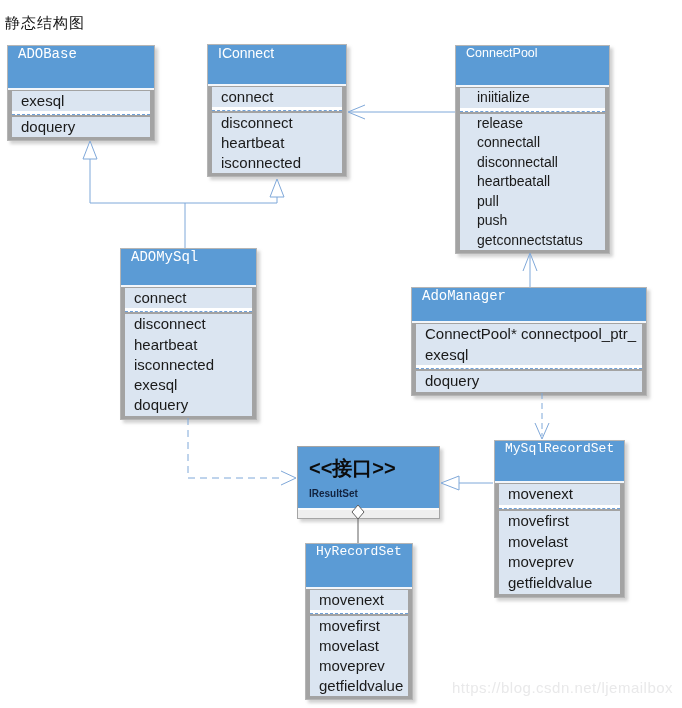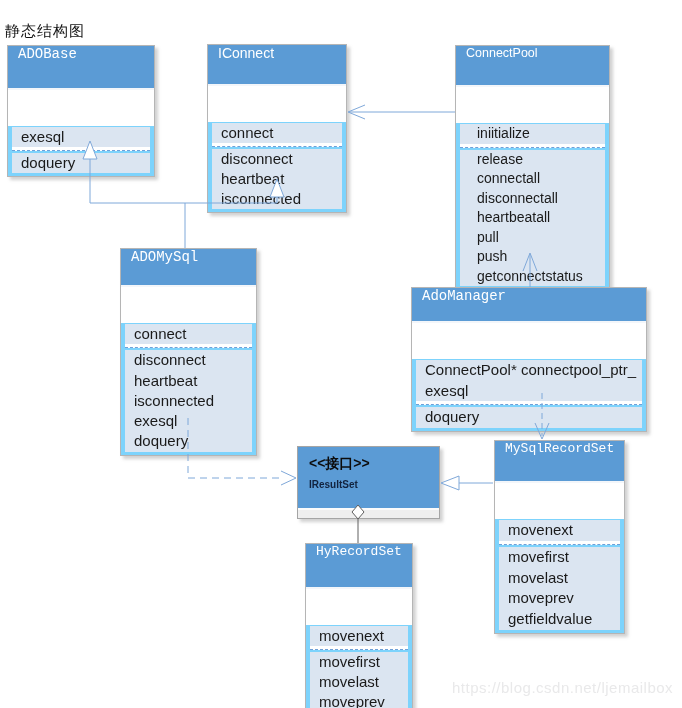--- a/index.html
+++ b/index.html
@@ -1,21 +1,21 @@
 <!DOCTYPE html>
 <html><head>
 <meta charset="utf-8">
 <style>
   html,body{margin:0;padding:0;background:#fff;}
   #canvas{
     position:relative;width:682px;height:708px;background:#fff;overflow:hidden;
     font-family:"Liberation Sans",sans-serif;
   }
   #diagram-title{
-    position:absolute;left:5px;top:22px;font-family:"Liberation Serif",serif;
+    position:absolute;left:5px;top:14px;font-family:"Liberation Serif",serif;
     font-size:15px;color:#111;letter-spacing:1px;
   }
   #watermark{
     position:absolute;left:452px;top:679px;font-size:15px;color:#e9e9ea;
     letter-spacing:.5px;white-space:nowrap;
   }
   
   .uml-box{
     position:absolute;border:1px solid #b5b5b5;background:#fff;
     box-shadow:3px 3px 3px rgba(125,125,125,.35);
@@ -23,36 +23,36 @@
   }
   .uml-header{
     height:var(--hh,40px);background:#5b9bd5;color:#fff;
     display:flex;align-items:flex-start;padding-left:10px;box-sizing:border-box;
     border-bottom:2px solid #f3f6fa;
   }
   .uml-header.mono{font-family:"Liberation Mono",monospace;font-size:14px;}
   .uml-header.sans{font-size:14px;}
   .uml-header.fs13{font-size:13px;}
   .uml-header.fs12{font-size:12.5px;}
-  .uml-body{padding:1px 4px 3px 4px;background:#7dd3fc;margin-top:36px;}
+  .uml-body{padding:1px 4px 3px 4px;background:#a3a3a3;}
   .compartment{background:#dbe5f1;}
   .row{
     height:var(--rh,20px);line-height:var(--rh,20px);
     padding-left:9px;font-size:15px;color:#1a1a1a;white-space:nowrap;overflow:hidden;
   }
   .small-rows .row{font-size:14px;padding-left:17px;}
   .divider{height:3px;border-bottom:1px dashed #6fa0d8;margin-bottom:2px;background:#fff;}
   
   #iface-box{
     position:absolute;left:297px;top:446px;width:143px;height:73px;
     border:1px solid #a5a5a5;background:#5b9bd5;box-sizing:border-box;
     box-shadow:3px 3px 3px rgba(125,125,125,.35);
   }
   #iface-box .stereotype{
-    padding:8px 0 0 11px;font-size:14px;font-weight:700;color:#0c0c0c;
+    padding:8px 0 0 11px;font-size:20px;font-weight:700;color:#0c0c0c;
   }
   #iface-box .iface-name{
     padding:6px 0 0 11px;font-size:10px;font-weight:600;color:#12233f;
   }
   #iface-box .empty-strip{
     position:absolute;left:0;right:0;bottom:0;height:8px;background:#efefef;
     border-top:2px solid #fbfbfb;
   }
   #connector-layer{position:absolute;left:0;top:0;pointer-events:none;}
 </style>

